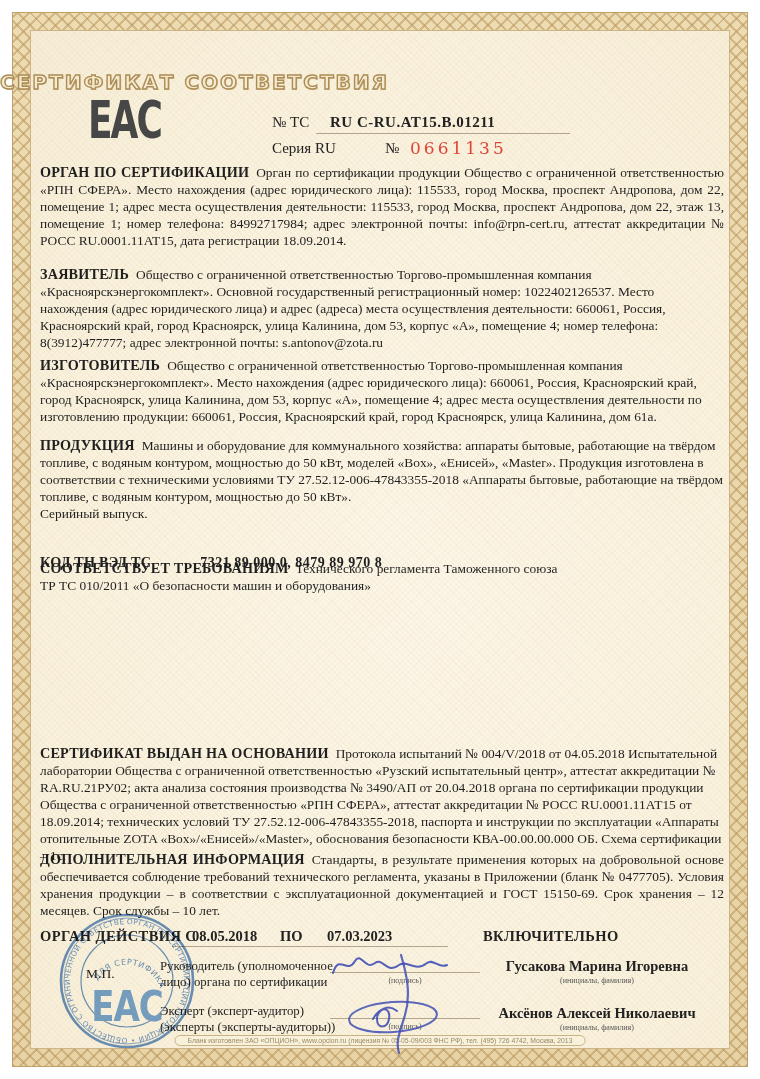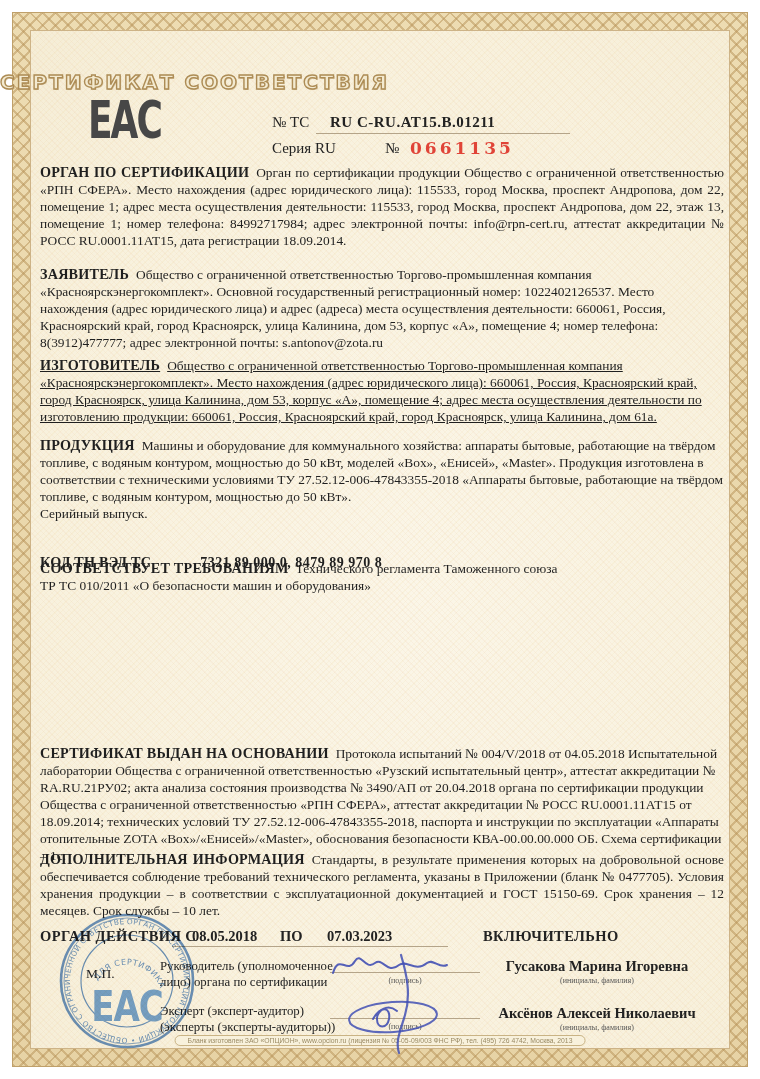--- a/index.html
+++ b/index.html
@@ -34,21 +34,21 @@
           font-family:"DejaVu Sans",sans-serif;font-weight:bold;font-size:36px;color:#474747;
           letter-spacing:-2px;transform:scaleY(1.45);transform-origin:top left;}
   
   .row-no{position:absolute;left:0;width:100%;z-index:4;font-size:15px;}
   .no-label{position:absolute;left:272px;top:0;}
   .no-value{position:absolute;left:330px;top:0;width:250px;font-weight:bold;letter-spacing:.5px;}
   .no-underline{position:absolute;left:316px;top:19px;width:254px;border-bottom:1px solid #b4a489;}
   .series-label{position:absolute;left:272px;top:0;}
   .series-sign{position:absolute;left:385px;top:0;}
   .series-value{position:absolute;left:410px;top:-2px;font-family:"DejaVu Serif",serif;
-          font-weight:bold;font-size:17px;letter-spacing:3px;color:#e04438;}
+          font-weight:normal;font-size:17px;letter-spacing:3px;color:#e04438;}
   
   .sec{position:absolute;left:40px;width:684px;font-size:13.4px;line-height:17px;color:#1f1f1f;z-index:4;}
   .sec-label{font-weight:bold;font-size:14.2px;letter-spacing:.2px;margin-right:7px;}
   .just{text-align:justify;}
   .pre{white-space:pre-line;}
   .extra-line{display:block;}
   .code-value{margin-left:42px;font-weight:bold;font-size:14px;letter-spacing:.5px;}
   
   .validity{position:absolute;left:40px;top:928px;width:684px;z-index:4;font-size:14.5px;}
   .val-label{font-weight:bold;letter-spacing:.4px;}
@@ -95,21 +95,21 @@
   </div>
 
   <div class="sec just" style="top:164px;">
     <span class="sec-label">ОРГАН ПО СЕРТИФИКАЦИИ</span><span>Орган по сертификации продукции Общество с ограниченной ответственностью «РПН СФЕРА». Место нахождения (адрес юридического лица): 115533, город Москва, проспект Андропова, дом 22, помещение 1; адрес места осуществления деятельности: 115533, город Москва, проспект Андропова, дом 22, этаж 13, помещение 1; номер телефона: 84992717984; адрес электронной почты: info@rpn-cert.ru, аттестат аккредитации № РОСС RU.0001.11АТ15, дата регистрации 18.09.2014.</span>
   </div>
 
   <div class="sec" style="top:266px;">
     <span class="sec-label">ЗАЯВИТЕЛЬ</span><span>Общество с ограниченной ответственностью Торгово-промышленная компания «Красноярскэнергокомплект». Основной государственный регистрационный номер: 1022402126537. Место нахождения (адрес юридического лица) и адрес (адреса) места осуществления деятельности: 660061, Россия, Красноярский край, город Красноярск, улица Калинина, дом 53, корпус «А», помещение 4; номер телефона: 8(3912)477777; адрес электронной почты: s.antonov@zota.ru</span>
   </div>
 
-  <div class="sec" style="top:357px;text-decoration:underline;">
+  <div class="sec" style="top:357px;">
     <span class="sec-label">ИЗГОТОВИТЕЛЬ</span><span>Общество с ограниченной ответственностью Торгово-промышленная компания «Красноярскэнергокомплект». Место нахождения (адрес юридического лица): 660061, Россия, Красноярский край, город Красноярск, улица Калинина, дом 53, корпус «А», помещение 4; адрес места осуществления деятельности по изготовлению продукции: 660061, Россия, Красноярский край, город Красноярск, улица Калинина, дом 61а.</span>
   </div>
 
   <div class="sec" style="top:437px;">
     <span class="sec-label">ПРОДУКЦИЯ</span><span>Машины и оборудование для коммунального хозяйства: аппараты бытовые, работающие на твёрдом топливе, с водяным контуром, мощностью до 50 кВт, моделей «Box», «Енисей», «Master». Продукция изготовлена в соответствии с техническими условиями ТУ 27.52.12-006-47843355-2018 «Аппараты бытовые, работающие на твёрдом топливе, с водяным контуром, мощностью до 50 кВт».</span>
     <span class="extra-line">Серийный выпуск.</span>
   </div>
 
   <div class="sec" style="top:554px;">
     <span class="sec-label">КОД ТН ВЭД ТС</span><span class="code-value">7321 89 000 0, 8479 89 970 8</span>

